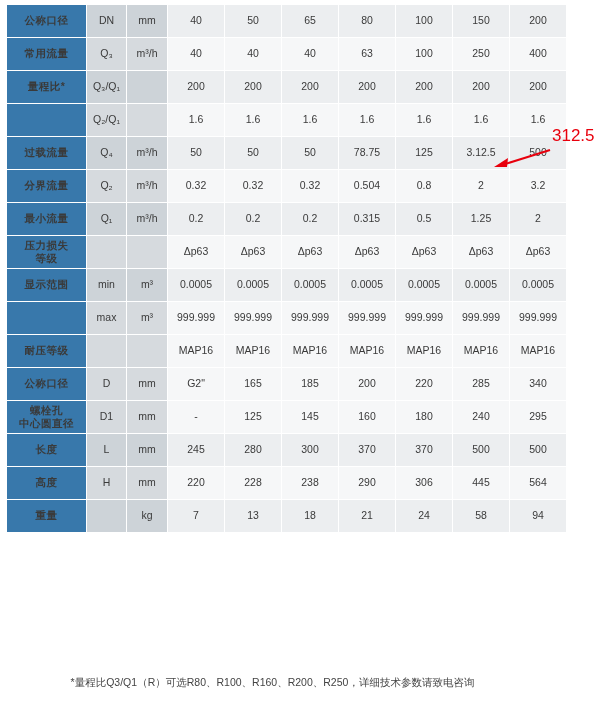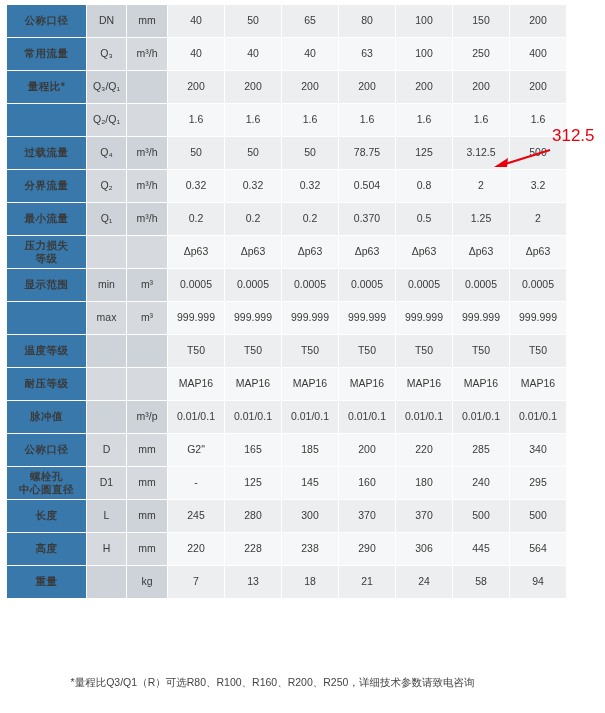--- a/index.html
+++ b/index.html
@@ -175,21 +175,21 @@
           <td class="val">2</td>
           <td class="val">3.2</td>
         </tr>
         <tr>
           <td class="rowhead">最小流量</td>
           <td class="sym">Q₁</td>
           <td class="unit">m³/h</td>
           <td class="val">0.2</td>
           <td class="val">0.2</td>
           <td class="val">0.2</td>
-          <td class="val">0.370</td>
+          <td class="val">0.315</td>
           <td class="val">0.5</td>
           <td class="val">1.25</td>
           <td class="val">2</td>
         </tr>
         <tr class="alt tall">
           <td class="rowhead">压力损失<br>等级</td>
           <td class="sym"></td>
           <td class="unit"></td>
           <td class="val">Δp63</td>
           <td class="val">Δp63</td>
@@ -216,55 +216,31 @@
           <td class="sym">max</td>
           <td class="unit">m³</td>
           <td class="val">999.999</td>
           <td class="val">999.999</td>
           <td class="val">999.999</td>
           <td class="val">999.999</td>
           <td class="val">999.999</td>
           <td class="val">999.999</td>
           <td class="val">999.999</td>
         </tr>
-        <tr>
-          <td class="rowhead">温度等级</td>
-          <td class="sym"></td>
-          <td class="unit"></td>
-          <td class="val">T50</td>
-          <td class="val">T50</td>
-          <td class="val">T50</td>
-          <td class="val">T50</td>
-          <td class="val">T50</td>
-          <td class="val">T50</td>
-          <td class="val">T50</td>
-        </tr>
         <tr class="alt">
           <td class="rowhead">耐压等级</td>
           <td class="sym"></td>
           <td class="unit"></td>
           <td class="val">MAP16</td>
           <td class="val">MAP16</td>
           <td class="val">MAP16</td>
           <td class="val">MAP16</td>
           <td class="val">MAP16</td>
           <td class="val">MAP16</td>
           <td class="val">MAP16</td>
-        </tr>
-        <tr>
-          <td class="rowhead">脉冲值</td>
-          <td class="sym"></td>
-          <td class="unit">m³/p</td>
-          <td class="val">0.01/0.1</td>
-          <td class="val">0.01/0.1</td>
-          <td class="val">0.01/0.1</td>
-          <td class="val">0.01/0.1</td>
-          <td class="val">0.01/0.1</td>
-          <td class="val">0.01/0.1</td>
-          <td class="val">0.01/0.1</td>
         </tr>
         <tr class="alt">
           <td class="rowhead">公称口径</td>
           <td class="sym">D</td>
           <td class="unit">mm</td>
           <td class="val">G2"</td>
           <td class="val">165</td>
           <td class="val">185</td>
           <td class="val">200</td>
           <td class="val">220</td>

